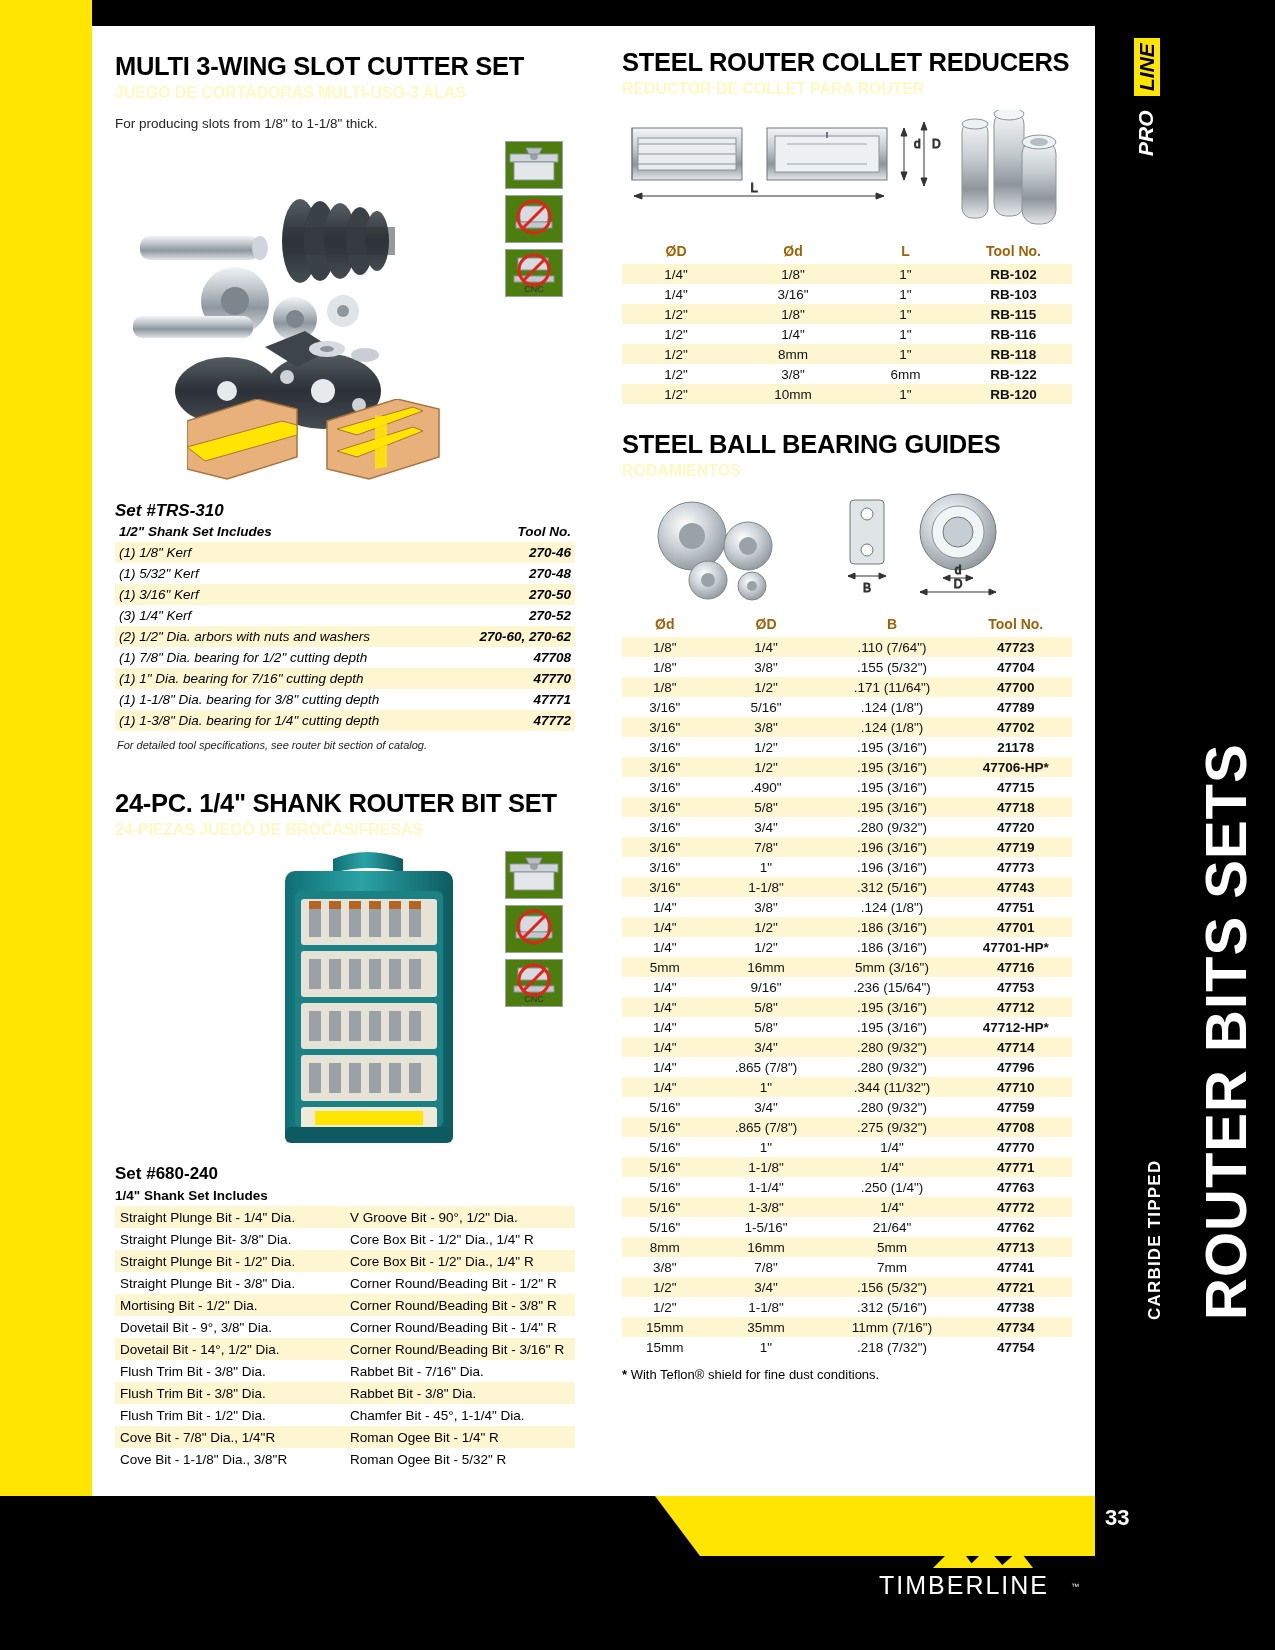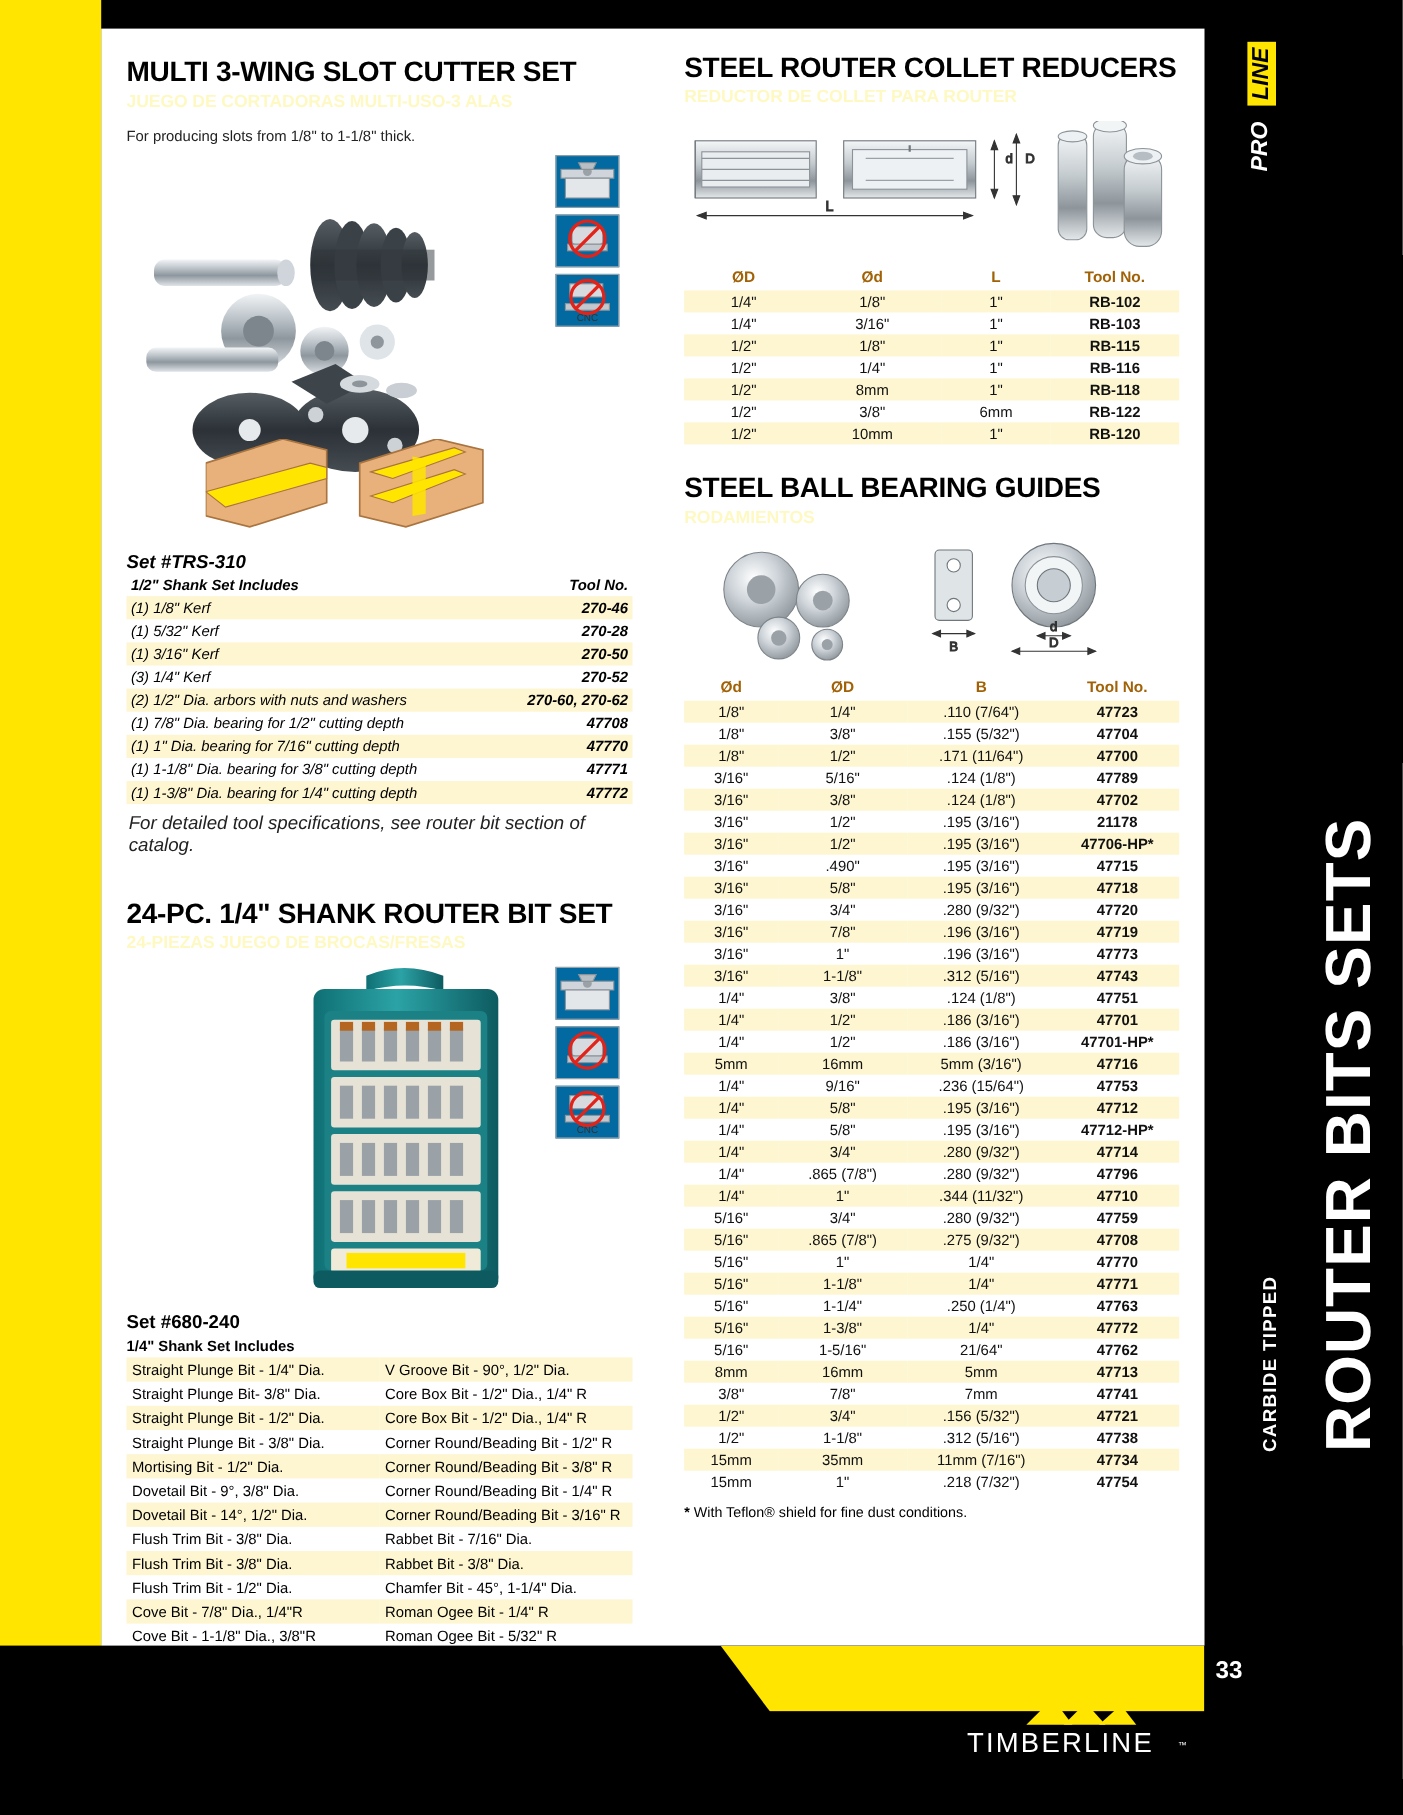--- a/index.html
+++ b/index.html
@@ -101,33 +101,33 @@
   table.dt td.tool { font-weight:bold; }
 
   
   .set-title { font-size:17px; font-weight:bold; margin:0; }
   .set-sub { font-size:13.5px; font-weight:bold; margin:4px 0 3px 0; }
   table.setlist { border-collapse:collapse; width:100%; font-size:13.5px; }
   table.setlist td { padding:3px 4px; }
   table.setlist td.desc { text-align:left; }
   table.setlist td.num { text-align:right; font-weight:bold; white-space:nowrap; }
   table.setlist tr.hl td { background:#fdf6d0; }
-  .fineprint { font-size:17px; color:#222; margin:8px 0 0 2px; }
+  .fineprint { font-size:11px; color:#222; margin:8px 0 0 2px; }
 
   
   .bitgrid { display:flex; gap:0px; font-size:13.5px; }
   .bitcol { width:50%; }
   .bitcol .row { padding:3.5px 5px; }
   .bitcol .row.hl { background:#fdf6d0; }
 
   
   .imgbox { position:relative; }
   .icon-stack { position:absolute; width:60px; }
   .icon-card {
-    width:58px; height:48px; border:1px solid #9aa2a8; background:#0369a1;
+    width:58px; height:48px; border:1px solid #9aa2a8; background:#4d7c0f;
     margin-bottom:6px; position:relative; overflow:hidden;
   }
 
   .footnote { font-size:13px; margin-top:10px; }
   .footnote .ast { font-weight:bold; }
 </style>
 </head>
 <body>
 
 <div id="page">
@@ -263,21 +263,21 @@
             <tr>
           <td class="desc" style="font-weight:bold;">1/2" Shank Set Includes</td>
           <td class="num">Tool No.</td>
         </tr>
         <tr class="hl">
               <td class="desc">(1) 1/8" Kerf</td>
               <td class="num">270-46</td>
             </tr>
         <tr>
               <td class="desc">(1) 5/32" Kerf</td>
-              <td class="num">270-28</td>
+              <td class="num">270-48</td>
             </tr>
         <tr class="hl">
               <td class="desc">(1) 3/16" Kerf</td>
               <td class="num">270-50</td>
             </tr>
         <tr>
               <td class="desc">(3) 1/4" Kerf</td>
               <td class="num">270-52</td>
             </tr>
         <tr class="hl">

